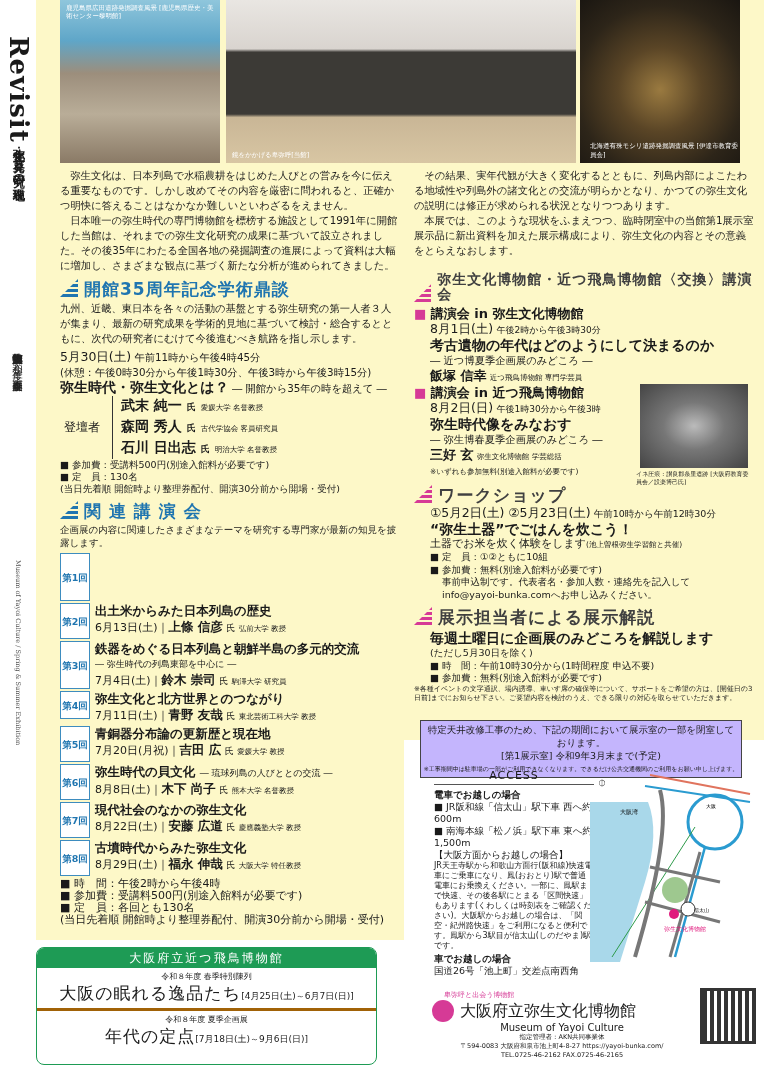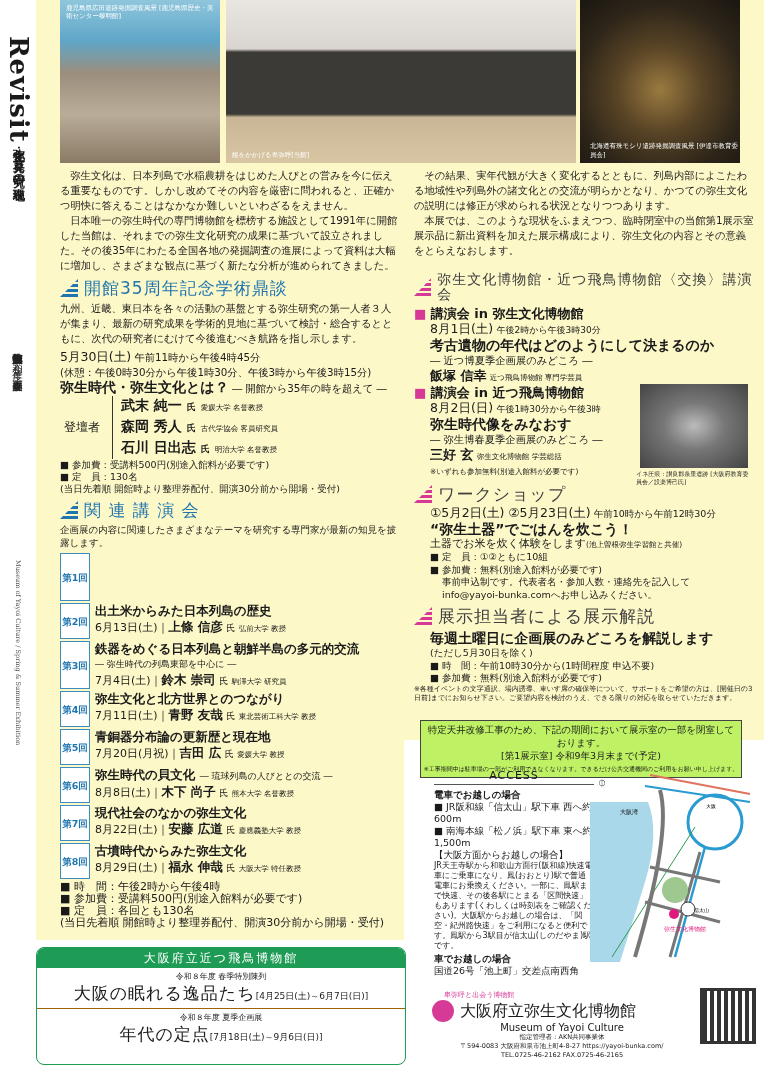--- a/index.html
+++ b/index.html
@@ -12,47 +12,47 @@
 .sub1{left:10px;top:140px;font-size:12px;font-weight:bold}
 .sub2{left:11px;top:345px;font-size:10.5px;color:#222}
 .sub3{left:14px;top:560px;font-size:6.5px;color:#555;font-family:"DejaVu Serif",serif}
 .photo{position:absolute;top:0;height:163px;overflow:hidden}
 .p1{left:60px;width:160px;background:linear-gradient(180deg,#8fc6dc 0,#5fa6c8 25%,#9c8e7c 45%,#b9ad98 70%,#8a7a66 100%)}
 .p2{left:226px;width:350px;background:linear-gradient(180deg,#e9e6e2 0,#d9d4cf 30%,#3c3a36 32%,#3c3a36 70%,#c9b696 72%,#d8c6a3 100%)}
 .p3{left:580px;width:160px;background:radial-gradient(circle at 50% 55%,#9a7a40 0,#5a4526 35%,#2d2519 70%,#1a1611 100%)}
 .cap{position:absolute;font-size:6.5px;color:#fff;line-height:1.3}
 .col{position:absolute;font-size:10.3px;line-height:15px}
 .intro p{text-indent:1em}
-.h2{display:flex;align-items:center;font-size:17px;font-weight:normal;color:#1f75b0;margin:6px 0 4px;letter-spacing:1px}
+.h2{display:flex;align-items:flex-end;font-size:17px;font-weight:bold;color:#1f75b0;margin:6px 0 4px;letter-spacing:1px}
 .h2 .ic{width:18px;height:18px;margin-right:6px;background:linear-gradient(180deg,#1f75b0 0 18%,transparent 18% 27%,#1f75b0 27% 45%,transparent 45% 54%,#1f75b0 54% 72%,transparent 72% 81%,#1f75b0 81%);clip-path:polygon(0 100%,100% 0,100% 100%)}
 .h2.pink{color:#404040}
 .h2.pink .ic{background:linear-gradient(180deg,#d63a96 0 18%,transparent 18% 27%,#d63a96 27% 45%,transparent 45% 54%,#d63a96 54% 72%,transparent 72% 81%,#d63a96 81%)}
 .big{font-size:13px;font-weight:bold}
 .sm{font-size:9px}
 .xs{font-size:7.5px}
 .date{font-size:12.5px}
 .panel{display:flex;align-items:center}
 .panel .lbl{font-size:12px;width:52px;padding-left:4px}
 .panel .names{border-left:1.5px solid #333;padding-left:8px}
 .panel .nm{font-size:14px;font-weight:bold;line-height:18px}
 .lec{display:flex;margin-bottom:2px}
 .badge{width:30px;height:48px;border:1.5px solid #3d8cbf;background:#fff;color:#1f75b0;font-size:9.5px;font-weight:bold;display:flex;align-items:center;justify-content:center;margin-right:5px;flex-shrink:0}
 .lec .t{font-size:12.5px;font-weight:bold;line-height:16px}
 .lec .d{font-size:11px;line-height:15px}
 .lec .d b{font-size:12.5px}
 .bul::before{content:"■ ";}
 .pk::before{content:"■ ";color:#d63a96}
-.kin{position:absolute;left:36px;top:947px;width:370px;height:118px;border:1.5px solid #1e9b55;border-radius:8px;overflow:hidden;background:#fff}
+.kin{position:absolute;left:36px;top:947px;width:341px;height:118px;border:1.5px solid #1e9b55;border-radius:8px;overflow:hidden;background:#fff}
 .kin .hd{background:#1e9b55;color:#fff;text-align:center;font-size:12px;height:20px;line-height:20px;letter-spacing:2px}
-.kin .ex{text-align:center;border-bottom:1px solid #a16207;padding:3px 0}
+.kin .ex{text-align:center;border-bottom:3px solid #a16207;padding:3px 0}
 .kin .ex:last-child{border-bottom:none}
 .kin .k{font-size:8px}
 .kin .ttl{font-family:"DejaVu Serif",serif;font-size:17px;letter-spacing:1px}
 .kin .rng{font-size:9px}
-.notice{position:absolute;left:420px;top:720px;width:322px;border:1px solid #444;background:#bef264;text-align:center;font-size:9.5px;line-height:13px;padding:2px}
+.notice{position:absolute;left:420px;top:720px;width:322px;border:1px solid #444;background:#c4b5fd;text-align:center;font-size:9.5px;line-height:13px;padding:2px}
 .access{position:absolute;left:434px;top:770px;width:160px;font-size:9.5px;line-height:12px}
 .access h3{text-align:center;font-weight:normal;font-size:11px;border-bottom:1px solid #555;padding-bottom:2px;margin-bottom:4px;letter-spacing:1px}
 .map{position:absolute;left:590px;top:772px;width:172px;height:190px}
 .logo{position:absolute;left:432px;top:990px;width:260px}
 .qr{position:absolute;left:700px;top:988px;width:56px;height:56px;background:
 repeating-linear-gradient(90deg,#111 0 4px,#fff 4px 7px),#111;opacity:.85;border:3px solid #111}
 </style>
 </head>
 <body>
 
@@ -121,21 +121,21 @@
       </div>
     <div class="lec">
         <div class="badge">第3回</div>
         <div>
           <div class="t">鉄器をめぐる日本列島と朝鮮半島の多元的交流</div>
           <div class="sm">― 弥生時代の列島東部を中心に ―</div>
           <div class="d"><span>7月4日(土)</span>｜<b>鈴木 崇司</b> <span class="sm">氏</span> <span class="xs">駒澤大学 研究員</span></div>
         </div>
       </div>
     <div class="lec">
-        <div class="badge" style="height:36px">第4回</div>
+        <div class="badge" style="height:28px">第4回</div>
         <div>
           <div class="t">弥生文化と北方世界とのつながり</div>
           <div class="d"><span>7月11日(土)</span>｜<b>青野 友哉</b> <span class="sm">氏</span> <span class="xs">東北芸術工科大学 教授</span></div>
         </div>
       </div>
     <div class="lec">
         <div class="badge" style="height:36px">第5回</div>
         <div>
           <div class="t">青銅器分布論の更新歴と現在地</div>
           <div class="d"><span>7月20日(月祝)</span>｜<b>吉田 広</b> <span class="sm">氏</span> <span class="xs">愛媛大学 教授</span></div>

